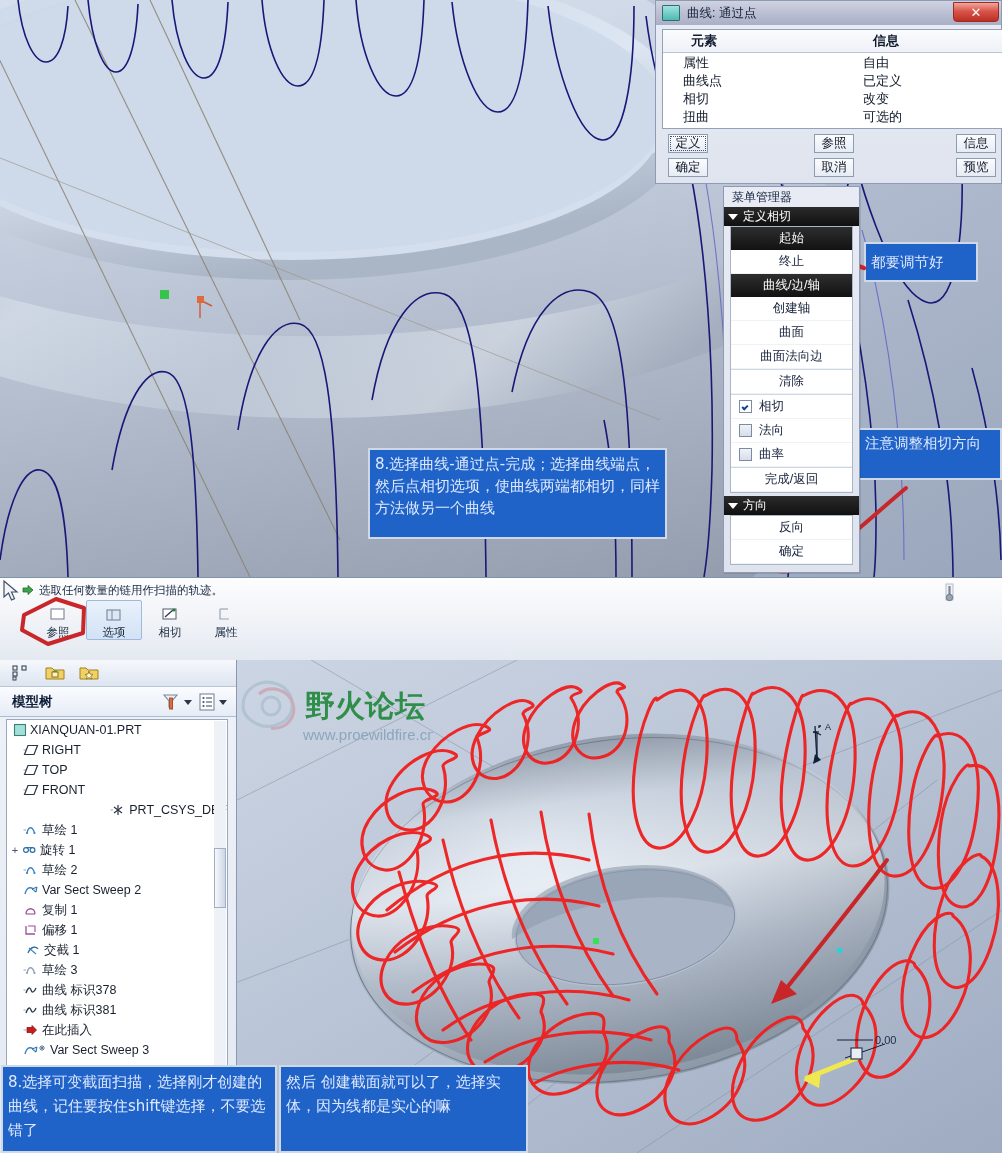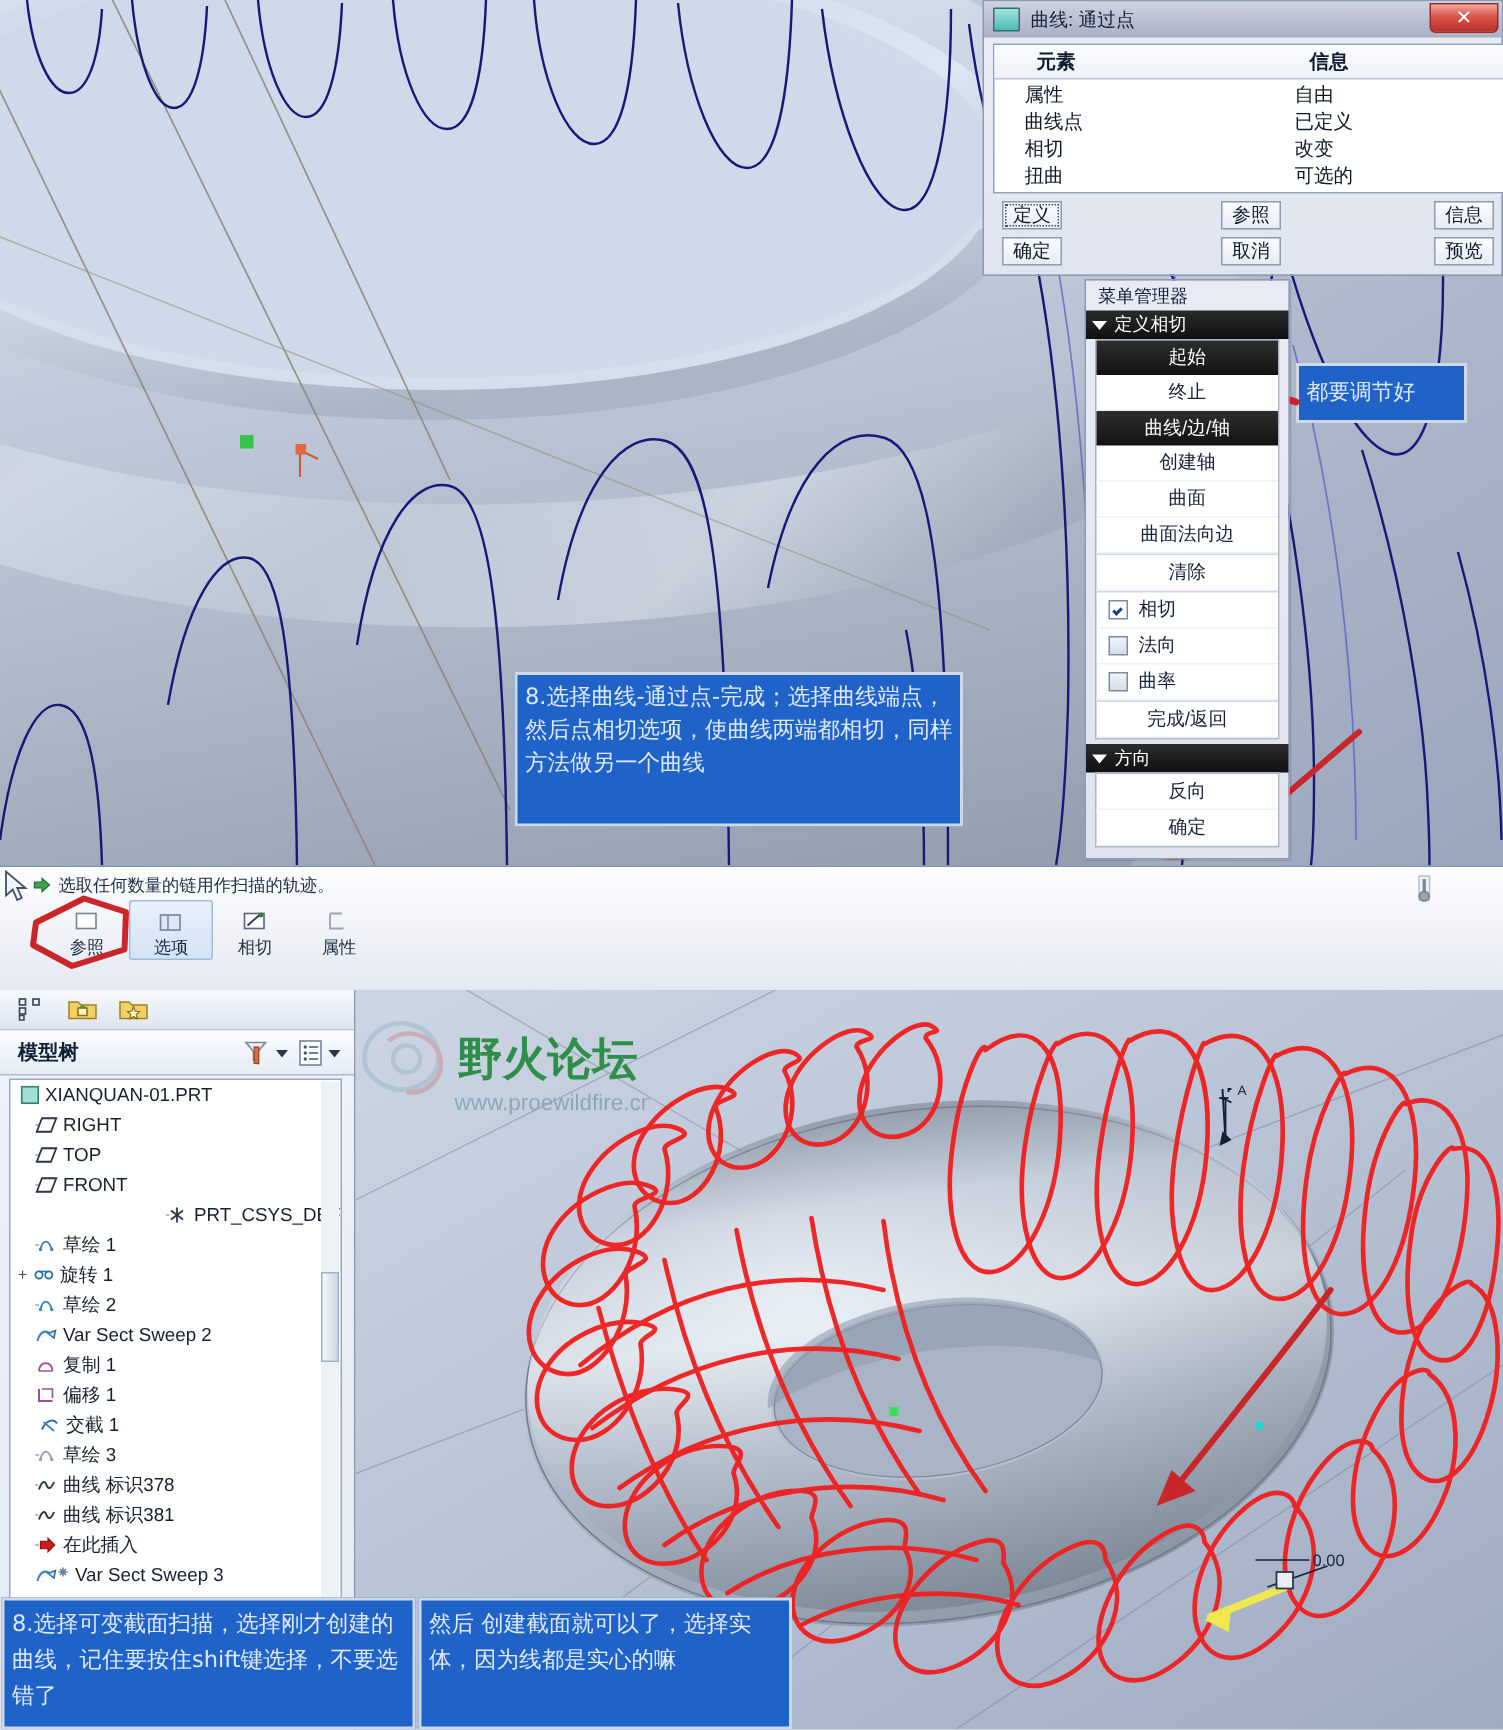--- a/index.html
+++ b/index.html
@@ -204,24 +204,25 @@
 
         <rect x="160" y="290" width="9" height="9" fill="#36c44a"></rect>
         <g stroke="#cc5b34" stroke-width="1.4" fill="none">
           <path d="M 200,300 l 0,18"></path>
           <path d="M 200,300 l 12,6"></path>
         </g>
         <rect x="197" y="296" width="7" height="7" fill="#e06a3c"></rect>
       </g>
     </svg>
 
-    <div class="note big" style="left:343px;top:448px;width:299px;height:103px;">8.选择曲线-通过点-完成；选择曲线端点，然后点相切选项，使曲线两端都相切，同样方法做另一个曲线</div>
+    <div class="note big" style="left:368px;top:448px;width:299px;height:91px;">8.选择曲线-通过点-完成；选择曲线端点，然后点相切选项，使曲线两端都相切，同样方法做另一个曲线</div>
 
     <div class="note" style="left:864px;top:242px;width:114px;height:40px;display:flex;align-items:center;">都要调节好</div>
 
+    <div class="note" style="left:858px;top:428px;width:144px;height:52px;">注意调整相切方向</div>
 
     <svg class="pen" width="1002" height="577">
       <g stroke="#c9262a" stroke-width="4.5" fill="none" stroke-linecap="round">
         <path d="M 864,268 C 838,258 812,266 806,276"></path>
       </g>
       <path d="M 812,284 L 792,270 L 814,266 Z" fill="#c9262a"></path>
       <g stroke="#c9262a" stroke-width="4" fill="none" stroke-linecap="round">
         <path d="M 906,488 C 880,510 858,530 840,544"></path>
       </g>
       <path d="M 836,550 L 846,528 L 858,544 Z" fill="#c9262a"></path>

